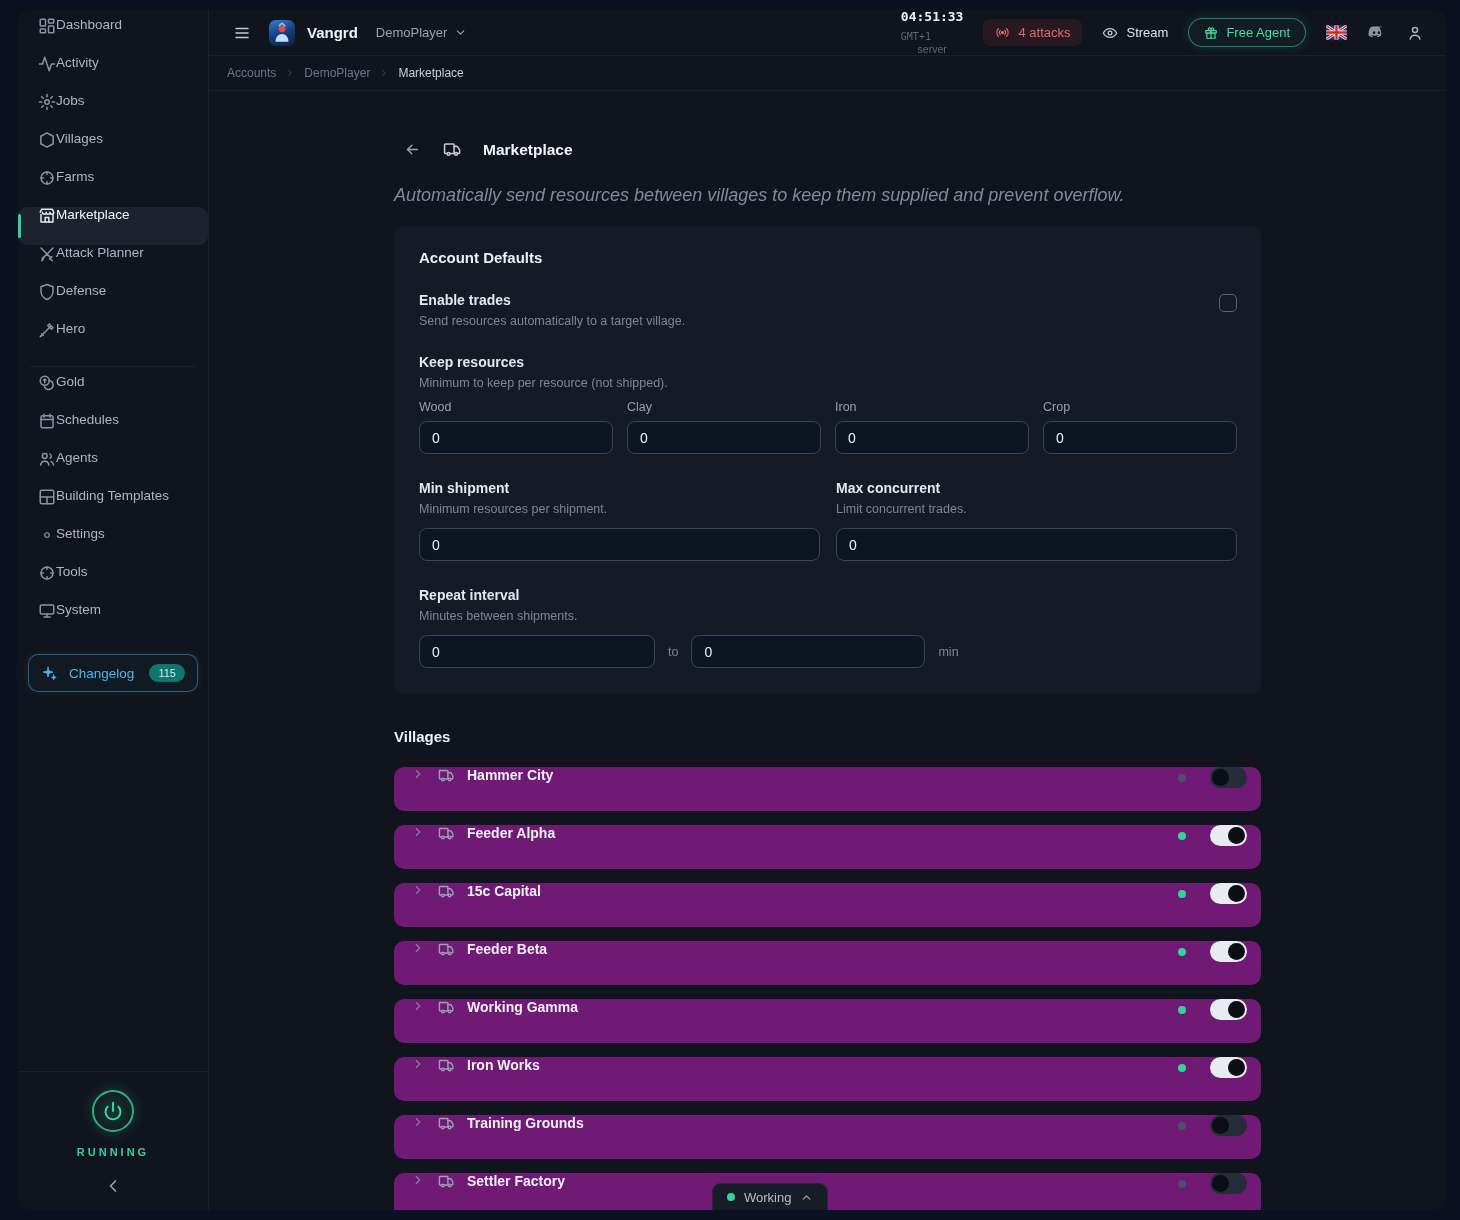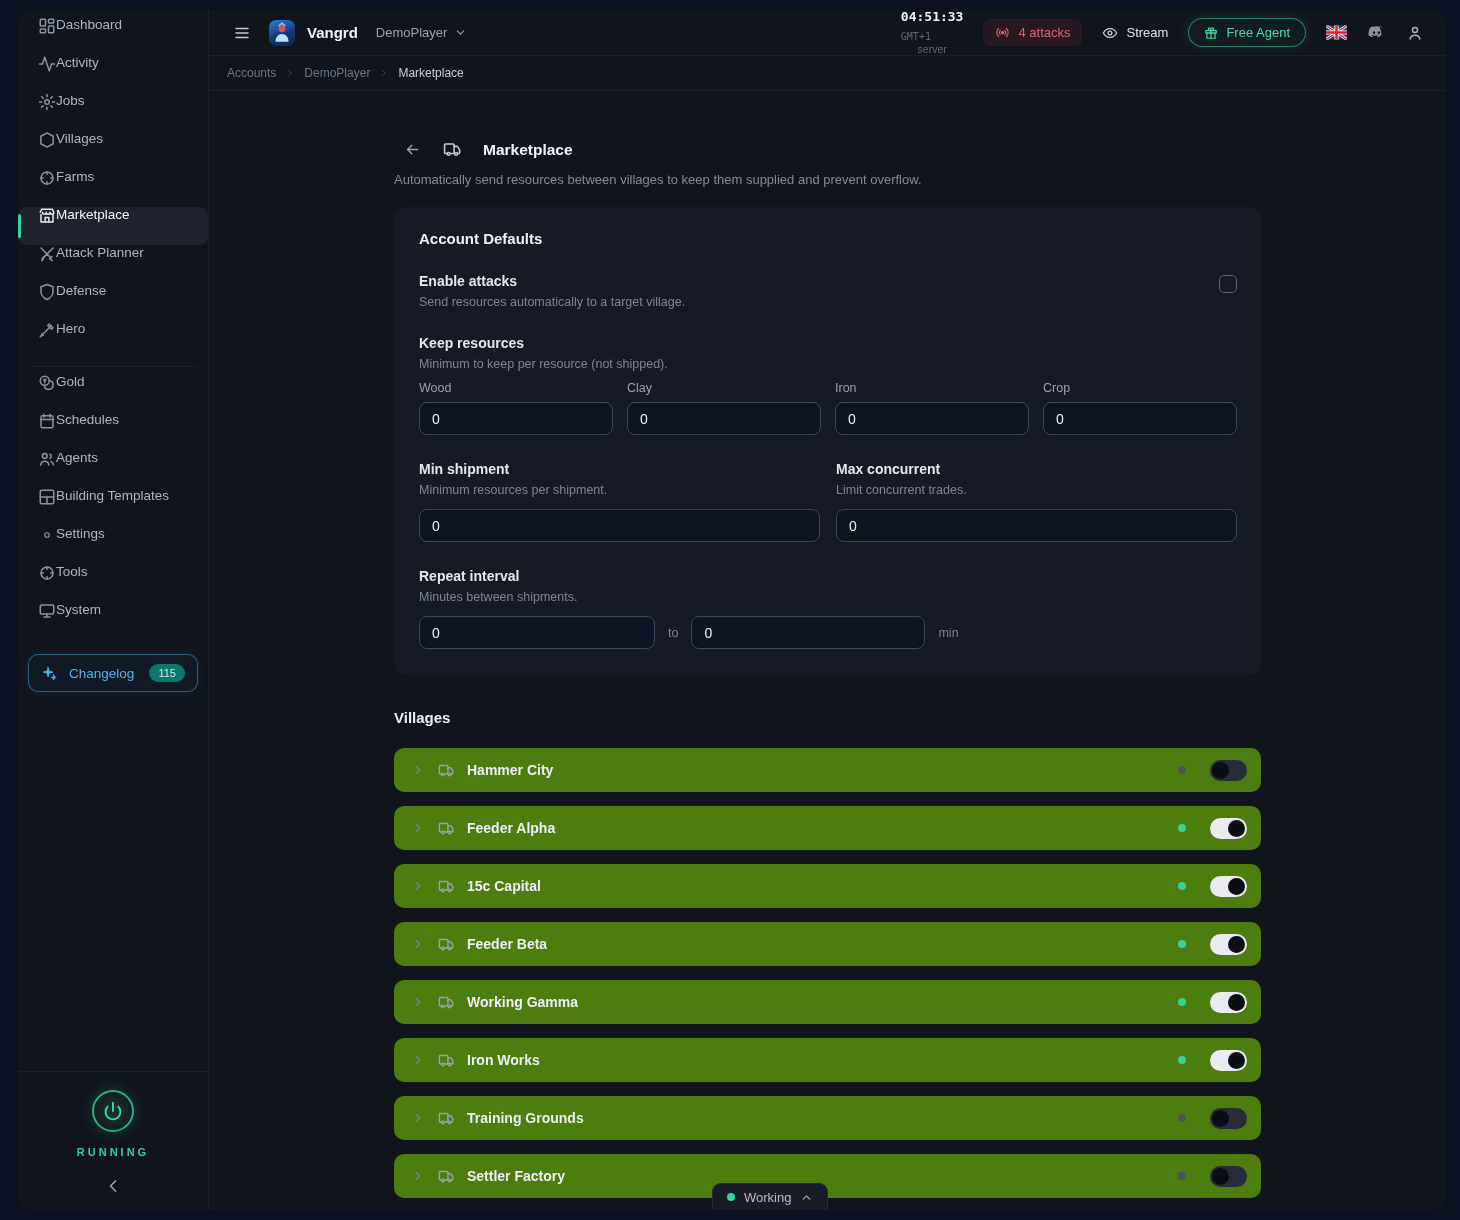--- a/index.html
+++ b/index.html
@@ -77,21 +77,21 @@
   .breadcrumb .crumb.current { color:#c9cfda; }
   .breadcrumb .sep { width:10px; height:10px; color:#4a5160; }
 
   .content { flex:1; overflow:hidden; position:relative; }
   .col { width:867px; margin:0 auto; padding-top:49px; }
 
   .page-head { display:flex; align-items:center; gap:13px; }
   .back-ic { width:17px; height:17px; color:#9aa2b1; cursor:pointer; margin-left:10px; }
   .page-head .truck { width:19px; height:19px; color:#c3c9d4; margin-left:9px; }
   .page-title { font-size:15.5px; font-weight:bold; color:#f2f4f8; margin-left:8px; }
-  .page-desc { margin-top:13px; font-size:13px; color:#828a99; }
+  .page-desc { margin-top:26px; font-size:18px; color:#828a99;font-style:italic; }
 
   
   .card { margin-top:20px; background:#151a25; border-radius:11px; padding:23px 24px 26px 25px; }
   .card-title { font-size:15px; font-weight:bold; color:#eef0f5; }
   .row-between { display:flex; align-items:flex-start; justify-content:space-between; }
   .lbl { font-size:14px; font-weight:bold; color:#e4e7ee; }
   .sub { font-size:12.5px; color:#7e8694; margin-top:6px; }
   .checkbox { width:18px; height:18px; border:1.5px solid #5a6373; border-radius:5px;
               background:transparent; cursor:pointer; margin-top:2px; }
   .sect { margin-top:26px; }
@@ -100,21 +100,21 @@
   .tin { width:100%; height:33px; background:#0d1422; border:1px solid #3b4759; border-radius:8px;
          color:#eef1f6; font-size:14px; padding:0 12px; outline:none; font-family:"Liberation Sans",sans-serif; }
   .fields-2 { display:grid; grid-template-columns:1fr 1fr; gap:16px; margin-top:26px; }
   .interval-row { display:flex; align-items:center; gap:13px; margin-top:12px; }
   .tin.w-int1 { width:236px; } .tin.w-int2 { width:234px; }
   .int-word { font-size:12.5px; color:#7e8694; }
 
   
   .villages-title { margin-top:34px; font-size:15px; font-weight:bold; color:#eef0f5; }
   .v-list { margin-top:22px; display:flex; flex-direction:column; gap:14px; }
-  .v-row { height:44px; background:#4d7c0f; border-radius:10px; display:flex; align-items:center;
+  .v-row { height:44px; background:#701a75; border-radius:10px; display:flex; align-items:flex-start;
            padding:0 14px 0 14px; cursor:pointer; }
   .v-row .chev { width:14px; height:14px; color:#7e8694; margin-left:3px; }
   .v-row .truck { width:17px; height:17px; color:#9aa2b1; margin-left:13px; }
   .v-name { font-size:14px; font-weight:bold; color:#eef0f5; margin-left:12px; }
   .v-right { margin-left:auto; display:flex; align-items:center; gap:24px; }
   .dot { width:8px; height:8px; border-radius:50%; background:#4c5361; }
   .dot.on { background:#34d399; }
   .switch { width:37px; height:21px; border-radius:999px; background:#262c38; position:relative; cursor:pointer; }
   .switch .knob { position:absolute; top:2px; left:2px; width:17px; height:17px; border-radius:50%; background:#0b0e15; }
   .switch.on { background:#e9ebf1; }
@@ -438,21 +438,21 @@
               </span>
             <span class="page-title">Marketplace</span>
           </div>
           <div class="page-desc">Automatically send resources between villages to keep them supplied and prevent overflow.</div>
 
           <section class="card">
             <div class="card-title">Account Defaults</div>
 
             <div class="sect row-between">
               <div>
-                <div class="lbl">Enable attacks</div>
+                <div class="lbl">Enable trades</div>
                 <div class="sub">Send resources automatically to a target village.</div>
               </div>
               <button class="checkbox" aria-checked="false"></button>
             </div>
 
             <div class="sect">
               <div class="lbl">Keep resources</div>
               <div class="sub">Minimum to keep per resource (not shipped).</div>
               <div class="fields-4" id="resource-fields">
                   <div><div class="field-lbl">Wood</div><input class="tin" value="0" style=""></div>

